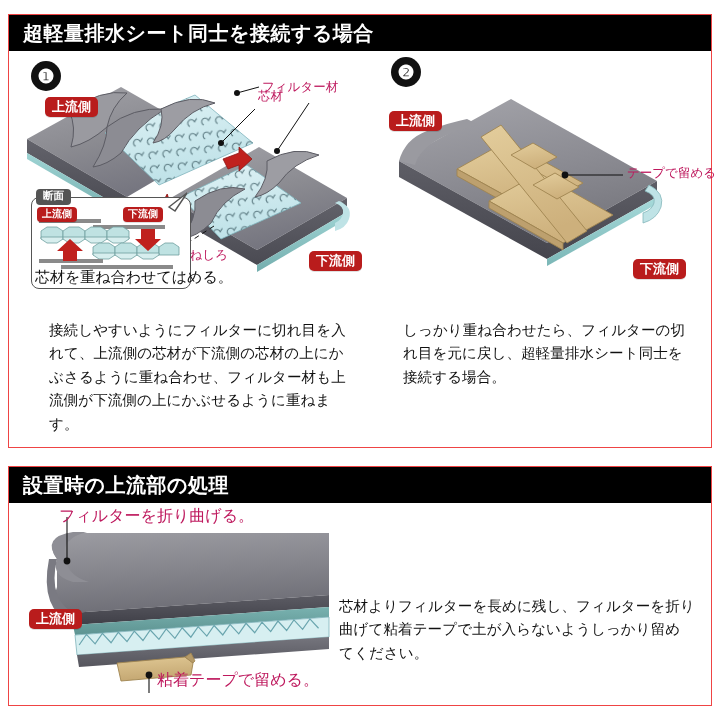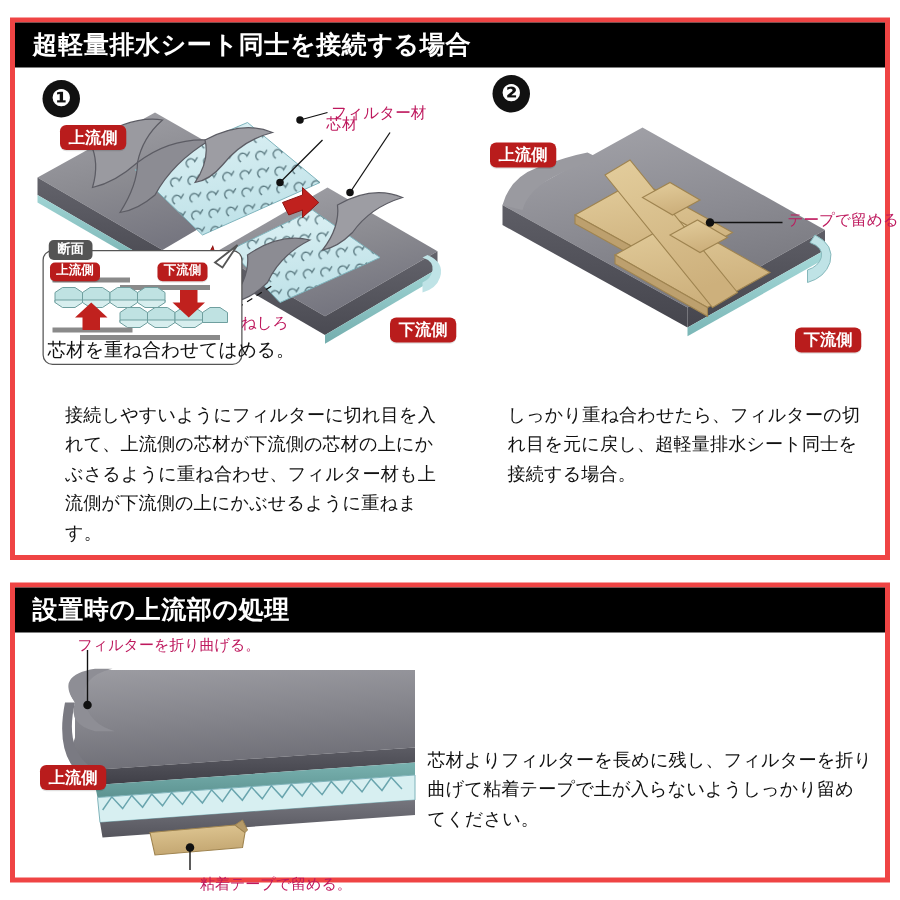--- a/index.html
+++ b/index.html
@@ -11,23 +11,24 @@
     font-family: "Liberation Sans", "DejaVu Sans", sans-serif;
     color: #1a1a1a;
     overflow: hidden;
   }
   .page { width: 720px; height: 720px; position: relative; background:#fff; }
 
   
   .section {
     position: absolute;
     left: 8px; right: 8px;
-    border: 4px solid #ef4444;
+    border: 1px solid #ef4444;
     background: #fff;
     box-sizing: border-box;
+    font-family: Liberation Serif, serif;
   }
   #section-connect { top: 14px; width: 704px; height: 434px; }
   #section-upstream { top: 466px; width: 704px; height: 240px; }
 
   .section-header {
     background: #000;
     color: #fff;
     height: 36px;
     display: flex; align-items: center;
     padding-left: 14px;
@@ -75,21 +76,21 @@
   .flow-badge.sm { font-size: 10px; padding: 2px 5px 3px 5px; border-radius: 4px; }
 
   
   .callout {
     position: absolute;
     font-size: 12.5px;
     color: #be185d;
     white-space: nowrap;
     line-height: 1.1;
   }
-  .callout.small { font-size: 12px; }
+  .callout.small { font-size: 16px; }
 
   
   .body-text {
     position: absolute;
     font-size: 14.5px;
     line-height: 1.62;
     color: #111;
     letter-spacing: 0.1px;
   }
   #text-step-1 { left: 40px; top: 268px; width: 300px; }
@@ -419,19 +420,19 @@
           <line x1="140" y1="172" x2="140" y2="190"></line>
         </g>
         <g fill="#111">
           <circle cx="58" cy="58" r="3.4"></circle>
           <circle cx="140" cy="172" r="3.4"></circle>
         </g>
       </svg>
 
       <div class="callout small" style="left:50px; top:4px;">フィルターを折り曲げる。</div>
       <div class="flow-badge" style="left:20px; top:106px;">上流側</div>
-      <div class="callout small" style="left:148px; top:195px;">粘着テープで留める。</div>
+      <div class="callout small" style="left:148px; top:168px;">粘着テープで留める。</div>
 
       <div class="body-text" id="text-upstream">芯材よりフィルターを長めに残し、フィルターを折り曲げて粘着テープで土が入らないようしっかり留めてください。</div>
     </div>
   </div>
 
 </div>
 
 </body></html>

